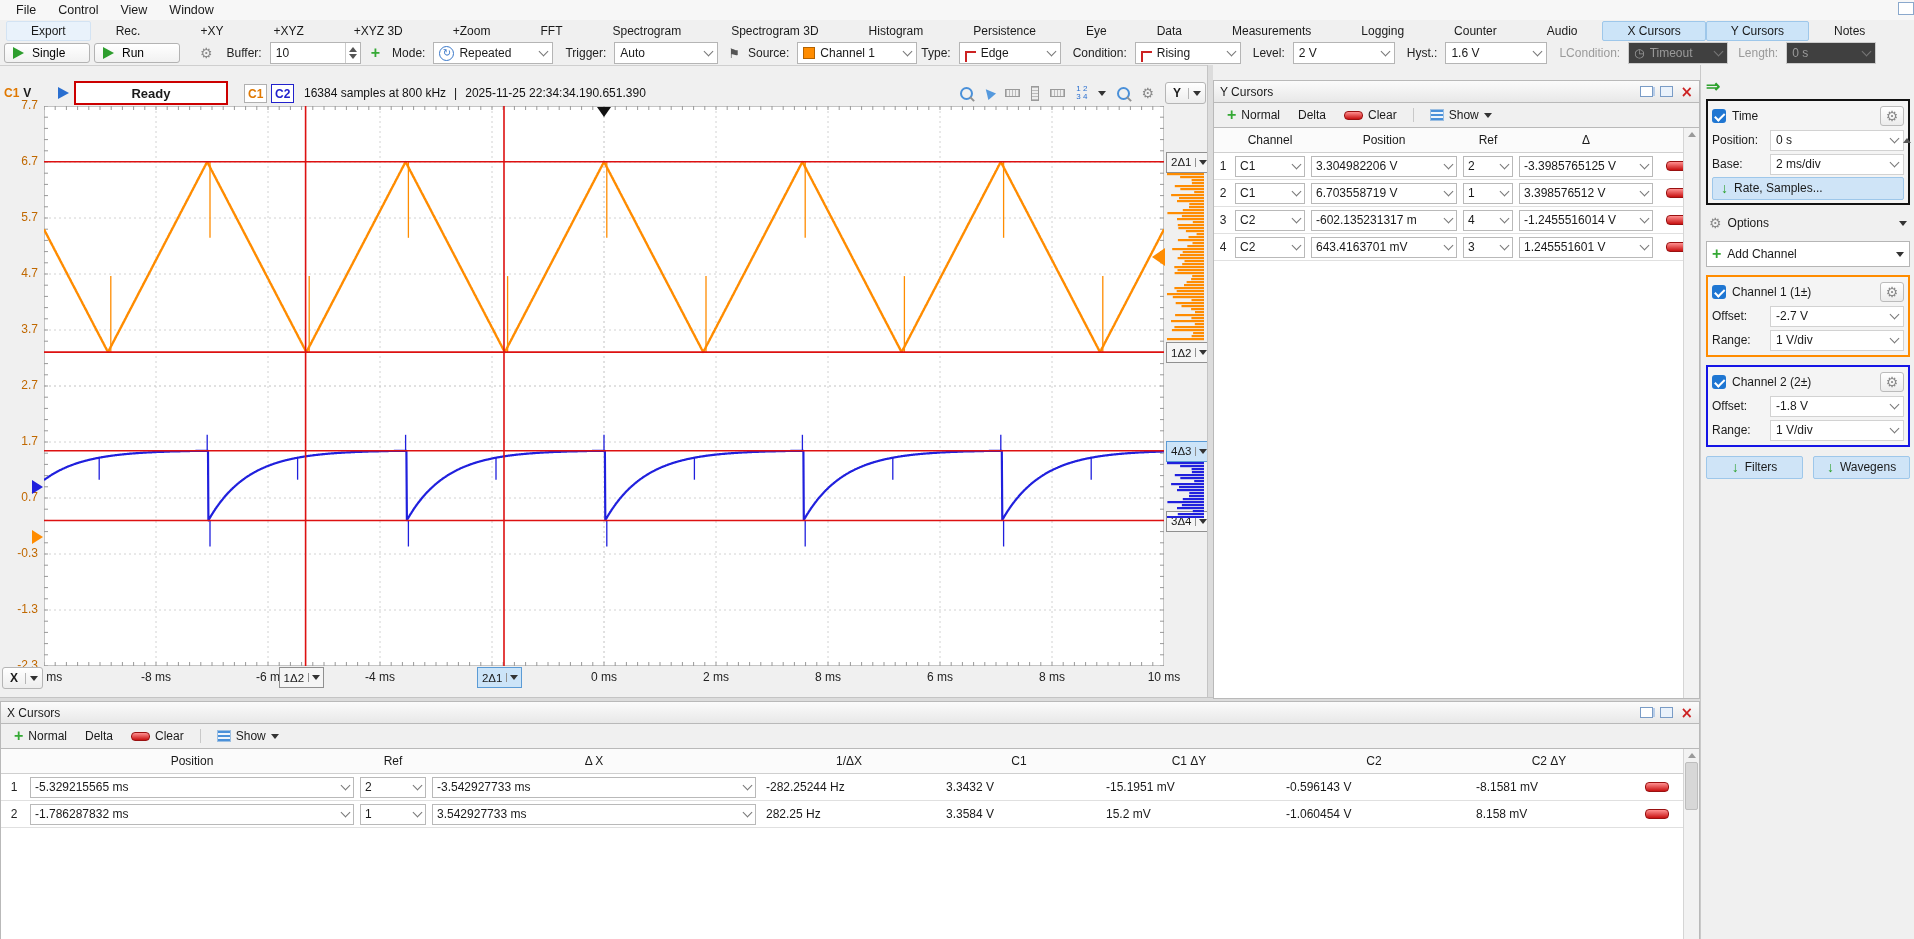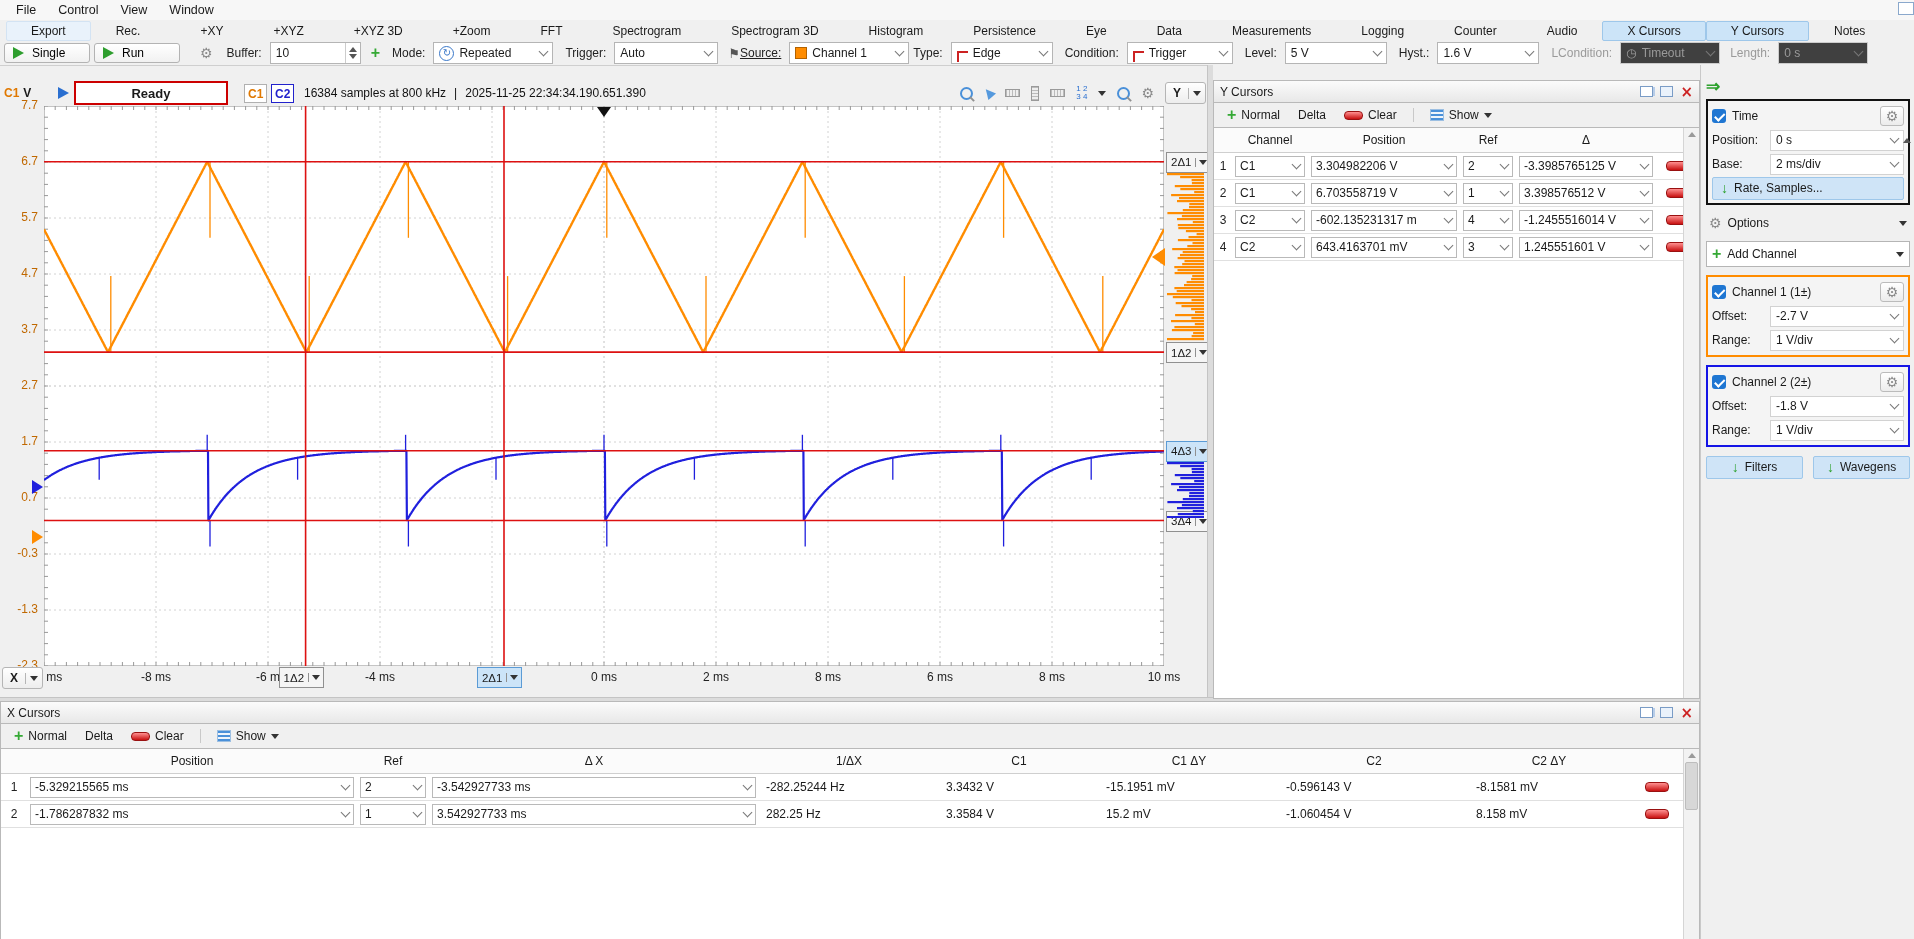--- a/index.html
+++ b/index.html
@@ -191,41 +191,41 @@
         <span class="repeat-icon"></span>
         <span>Repeated</span>
         <span class="chev"></span>
       </div>
     <span class="lbl" style="margin-left:12px;">Trigger:</span>
     <div class="dd" style="margin-left:8px;width:92px;">
         <span>Auto</span>
         <span class="chev"></span>
       </div>
     <span class="flag" style="margin-left:10px;"></span>
-    <span class="lbl" style="text-decoration:underline;">Source:</span>
+    <span class="lbl" style="margin-left:8px;">Source:</span>
     <div class="dd" style="margin-left:8px;width:108px;">
         <span class="swatch-c1"></span>
         <span>Channel 1</span>
         <span class="chev"></span>
       </div>
     <span class="lbl" style="margin-left:4px;">Type:</span>
     <div class="dd" style="margin-left:8px;width:90px;">
         <span class="edge-icon"></span>
         <span>Edge</span>
         <span class="chev"></span>
       </div>
     <span class="lbl" style="margin-left:12px;">Condition:</span>
     <div class="dd" style="margin-left:8px;width:94px;">
         <span class="edge-icon"></span>
-        <span>Trigger</span>
+        <span>Rising</span>
         <span class="chev"></span>
       </div>
     <span class="lbl" style="margin-left:12px;">Level:</span>
     <div class="dd" style="margin-left:8px;width:90px;">
-        <span>5 V</span>
+        <span>2 V</span>
         <span class="chev"></span>
       </div>
     <span class="lbl" style="margin-left:12px;">Hyst.:</span>
     <div class="dd" style="margin-left:8px;width:90px;">
         <span>1.6 V</span>
         <span class="chev"></span>
       </div>
     <span class="lbl dis" style="margin-left:12px;">LCondition:</span>
     <div class="dd dis" style="margin-left:8px;width:88px;">
         <span class="clock"></span>

